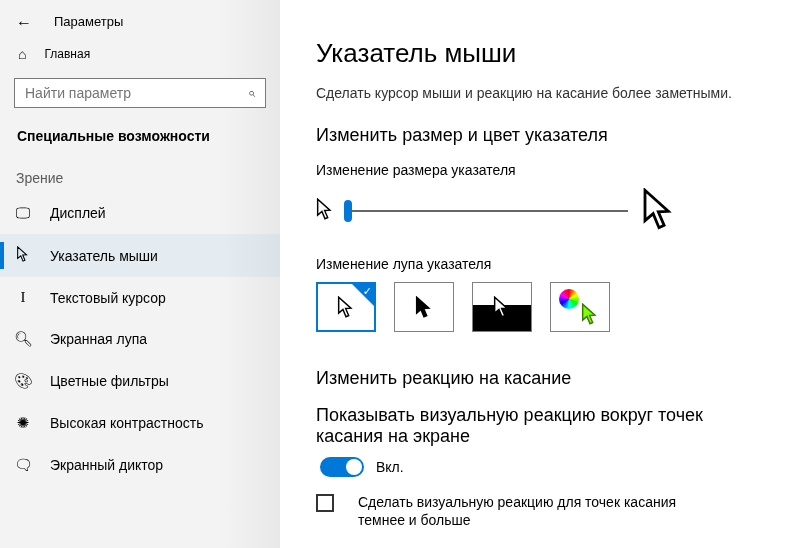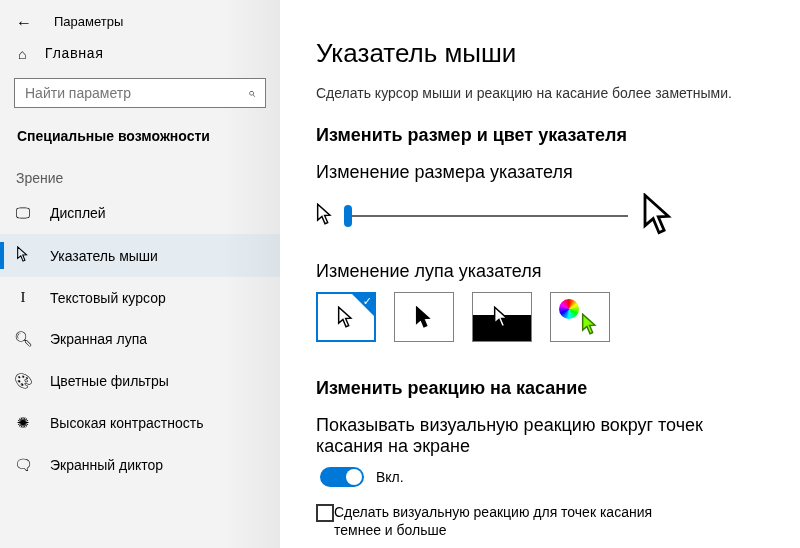--- a/index.html
+++ b/index.html
@@ -3,54 +3,54 @@
 <meta charset="utf-8">
 <style>
   * { box-sizing: border-box; margin: 0; padding: 0; font-family: "Segoe UI", Arial, sans-serif; }
   body { width: 800px; height: 548px; overflow: hidden; background: #fff; color: #000; display: flex; }
   .sidebar { width: 280px; height: 100%; background: linear-gradient(90deg, #f3f3f3 0%, #f3f3f3 80%, #e8e8e8 100%); display: flex; flex-direction: column; }
   .hdr { display: flex; align-items: center; padding: 12px 16px 4px 16px; gap: 22px; }
   .back { font-size: 16px; cursor: pointer; }
   .hdr-title { font-size: 13px; }
   .home-row { display: flex; align-items: center; gap: 18px; padding: 12px 16px 8px 18px; cursor: pointer; }
   .home-icon { font-size: 14px; }
-  .home-label { font-size: 14px; font-family: Liberation Mono, monospace; }
+  .home-label { font-size: 12px; }
   .searchbox { margin: 8px 14px 14px 14px; display: flex; align-items: center; justify-content: space-between; border: 1px solid #7a7a7a; background: #fff; padding: 6px 10px; }
   .searchbox input { border: none; outline: none; width: 200px; font-size: 14px; color: #8b5cf6; background: transparent; }
   .search-glyph { font-size: 13px; color: #333; transform: scaleX(-1); }
   .section-label { padding: 6px 14px 14px 17px; font-size: 14px; font-weight: 600; }
   .group-title { padding: 12px 14px 6px 16px; font-size: 14px; color: #5a5a5a; }
   .nav-item { display: flex; align-items: center; gap: 18px; padding: 12px 14px 12px 14px; cursor: pointer; font-size: 14px; position: relative; }
   .nav-item .marker { position: absolute; left: 0; top: 8px; bottom: 8px; width: 4px; background: transparent; }
   .nav-item.active .marker { background: #0078d7; }
   .nav-item.active { background: rgba(0,120,215,0.06); }
   .nav-icon { width: 18px; text-align: center; font-size: 15px; display:inline-block; }
   .main { flex: 1; padding: 38px 30px 18px 36px; overflow: hidden; }
   h1 { font-size: 26px; font-weight: 400; margin-bottom: 16px; }
   .sub { font-size: 14px; color: #333; margin-bottom: 24px; }
-  h2 { font-size: 18px; font-weight: 700; margin-bottom: 16px; }
-  .label { font-size: 18px; margin-bottom: 10px; }
+  h2 { font-size: 18px; font-weight: 400; margin-bottom: 16px; }
+  .label { font-size: 14px; margin-bottom: 10px; }
   .slider-row { display: flex; align-items: center; gap: 14px; margin-bottom: 22px; }
   .small-cursor svg { width: 18px; height: 22px; }
   .big-cursor svg { width: 34px; height: 42px; }
   .track { position: relative; width: 280px; height: 22px; cursor: pointer; }
   .rail { position: absolute; top: 50%; left: 0; right: 0; height: 2px; background: #666; transform: translateY(-50%); }
   .thumb { position: absolute; top: 50%; left: 0; width: 8px; height: 22px; background: #0078d7; border-radius: 4px; transform: translate(-50%, -50%); }
   .color-row { display: flex; gap: 18px; margin-bottom: 36px; }
   .swatch { width: 60px; height: 50px; border: 1px solid #808080; display: flex; align-items: center; justify-content: center; cursor: pointer; position: relative; background: #fff; }
   .swatch.sel { border: 2px solid #0078d7; }
   .sel-corner { position: absolute; top: 0; right: 0; width: 0; height: 0; border-left: 22px solid transparent; border-top: 22px solid #0078d7; }
   .sel-check { position: absolute; top: 1px; right: 2px; color: #fff; font-size: 11px; }
   .swatch-black-half { position: absolute; left:0; right:0; bottom:0; height:55%; background:#000; }
   .wheel { width: 20px; height: 20px; border-radius: 50%; background: conic-gradient(red, yellow, lime, cyan, blue, magenta, red); position: absolute; top: 6px; left: 8px; }
   .toggle-row { display:flex; align-items:center; gap:12px; margin: 10px 0 16px 4px; }
   .toggle { width: 44px; height: 20px; border-radius: 10px; background: #0078d7; position: relative; cursor: pointer; }
   .knob { position:absolute; right:2px; top:2px; width:16px; height:16px; background:#fff; border-radius:50%; }
   .toggle-lbl { font-size:14px; }
-  .chk-row { display:flex; align-items:flex-start; gap:0; }
+  .chk-row { display:flex; align-items:flex-start; gap:24px; }
   .chk { width:18px; height:18px; border:2px solid #333; flex-shrink:0; cursor:pointer; margin-top:1px; }
   .chk-text { font-size:14px; line-height:1.3; max-width: 360px; }
   .desc14 { font-size:18px; margin-bottom:4px; }
 </style>
 </head>
 <body>
 
 <div class="sidebar">
   <div class="hdr">
     <span class="back">←</span>

